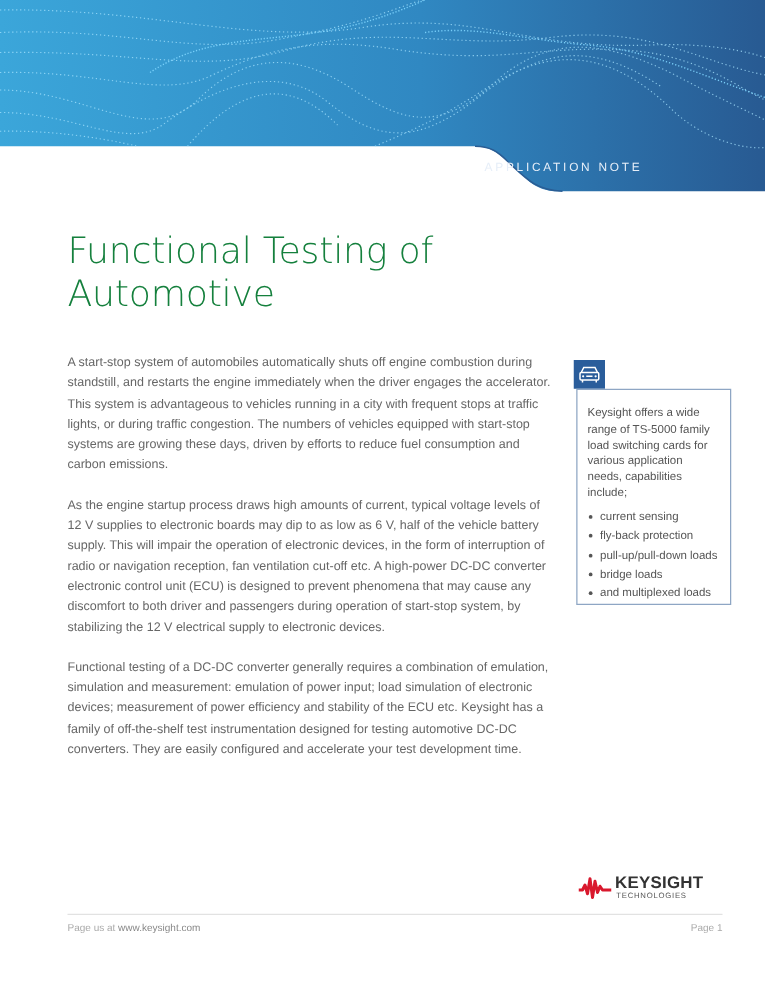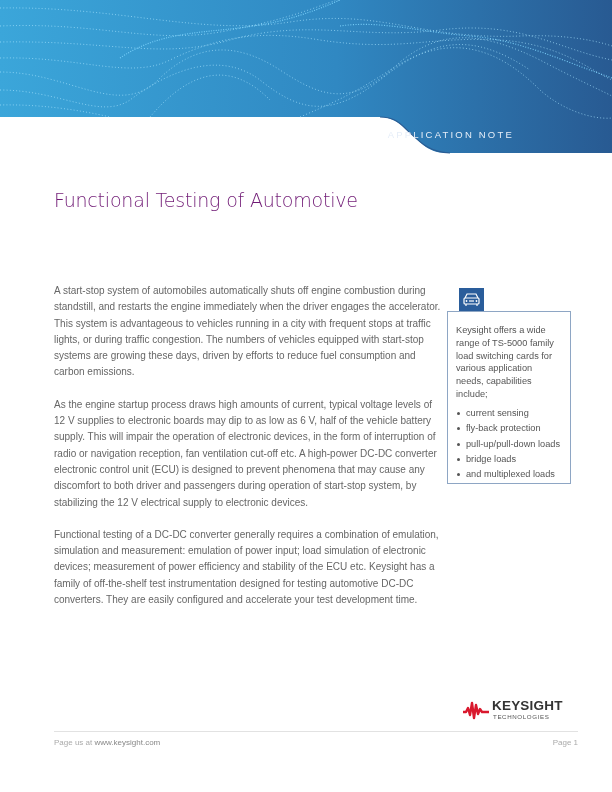--- a/index.html
+++ b/index.html
@@ -10,35 +10,35 @@
     .banner svg { display: block; }
     .app-note {
       position: absolute; right: 30px; top: 129px;
       font-family: "Liberation Sans", sans-serif; font-size: 9.5px; letter-spacing: 2.2px;
       color: #e6eef8; font-weight: normal;
     }
 
     .title {
       position: absolute; left: 54px; top: 183px; width: 420px;
       font-family: "DejaVu Sans", sans-serif; font-weight: 200;
-      font-size: 19px; line-height: 35px; color: #701a75; letter-spacing: -0.2px;
+      font-size: 29px; line-height: 35px; color: #15803d; letter-spacing: -0.2px;
     }
 
     .body-text {
       position: absolute; left: 54px; top: 283px; width: 390px;
       font-size: 10px; line-height: 16.3px; color: #666;
     }
     .body-text p { margin-bottom: 16px; }
 
     .sidebar-icon {
       position: absolute; left: 459px; top: 288px; width: 25px; height: 23px;
       background: #2a5d9b;
     }
     .sidebar-box {
-      position: absolute; left: 447px; top: 311px; width: 124px; height: 173px;
+      position: absolute; left: 461px; top: 311px; width: 124px; height: 173px;
       border: 1px solid #8ea6c4; padding: 12px 8px 0 8px;
       font-family: "Liberation Sans", sans-serif; font-size: 9.2px; line-height: 12.8px; color: #555;
     }
     .sidebar-box .intro { margin-bottom: 6px; }
     .sidebar-box ul { list-style: none; }
     .sidebar-box li { position: relative; padding-left: 10px; margin-bottom: 2.6px; }
     .sidebar-box li::before {
       content: ""; position: absolute; left: 1px; top: 5px; width: 3px; height: 3px;
       border-radius: 50%; background: #555;
     }

